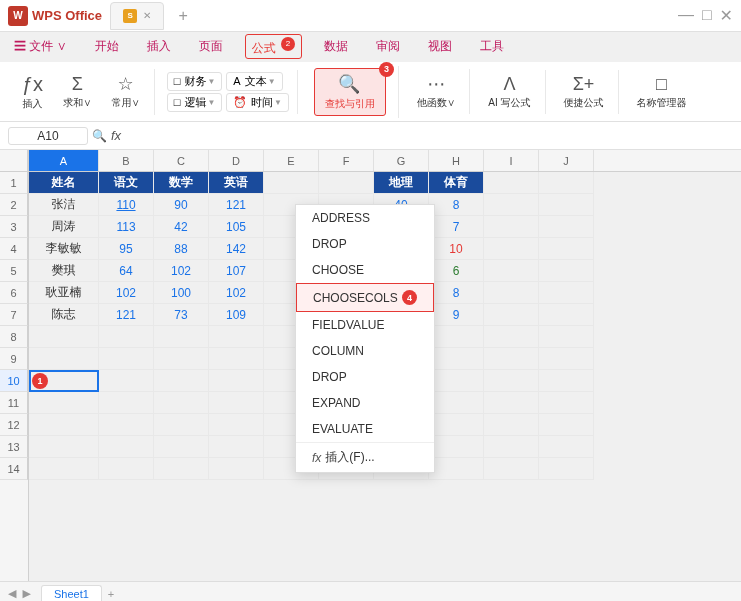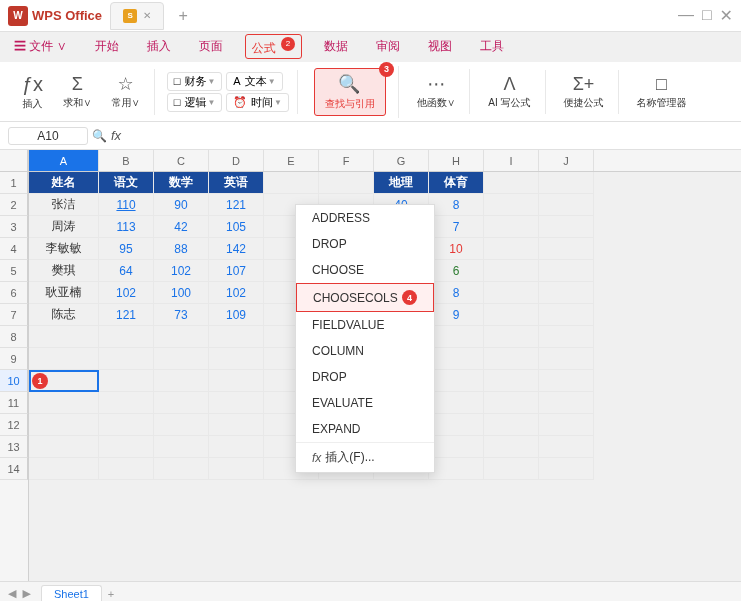--- a/index.html
+++ b/index.html
@@ -412,22 +412,22 @@
     <div class="dropdown-item">ADDRESS</div>
     <div class="dropdown-item">DROP</div>
     <div class="dropdown-item">CHOOSE</div>
     <div class="dropdown-item highlighted" style="display:flex; align-items:center; justify-content:space-between;">
       <span>CHOOSECOLS</span>
       <span class="num-badge" style="width:15px; height:15px; font-size:9px;">4</span>
     </div>
     <div class="dropdown-item">FIELDVALUE</div>
     <div class="dropdown-item">COLUMN</div>
     <div class="dropdown-item">DROP</div>
+    <div class="dropdown-item">EXPAND</div>
     <div class="dropdown-item">EVALUATE</div>
-    <div class="dropdown-item">EXPAND</div>
     <div class="dropdown-item" style="border-top:1px solid #eee; display:flex; align-items:center; gap:4px;"><span style="font-style:italic; color:#555;">fx</span> 插入(F)...</div>
   </div>
 
   <div class="sheet-tabs">
     <span style="color:#999; margin-right:4px;">◀</span>
     <span style="color:#999; margin-right:8px;">▶</span>
     <div class="sheet-tab active">Sheet1</div>
     <span style="margin-left:4px; color:#999; cursor:pointer;">+</span>
   </div>
 </div>

